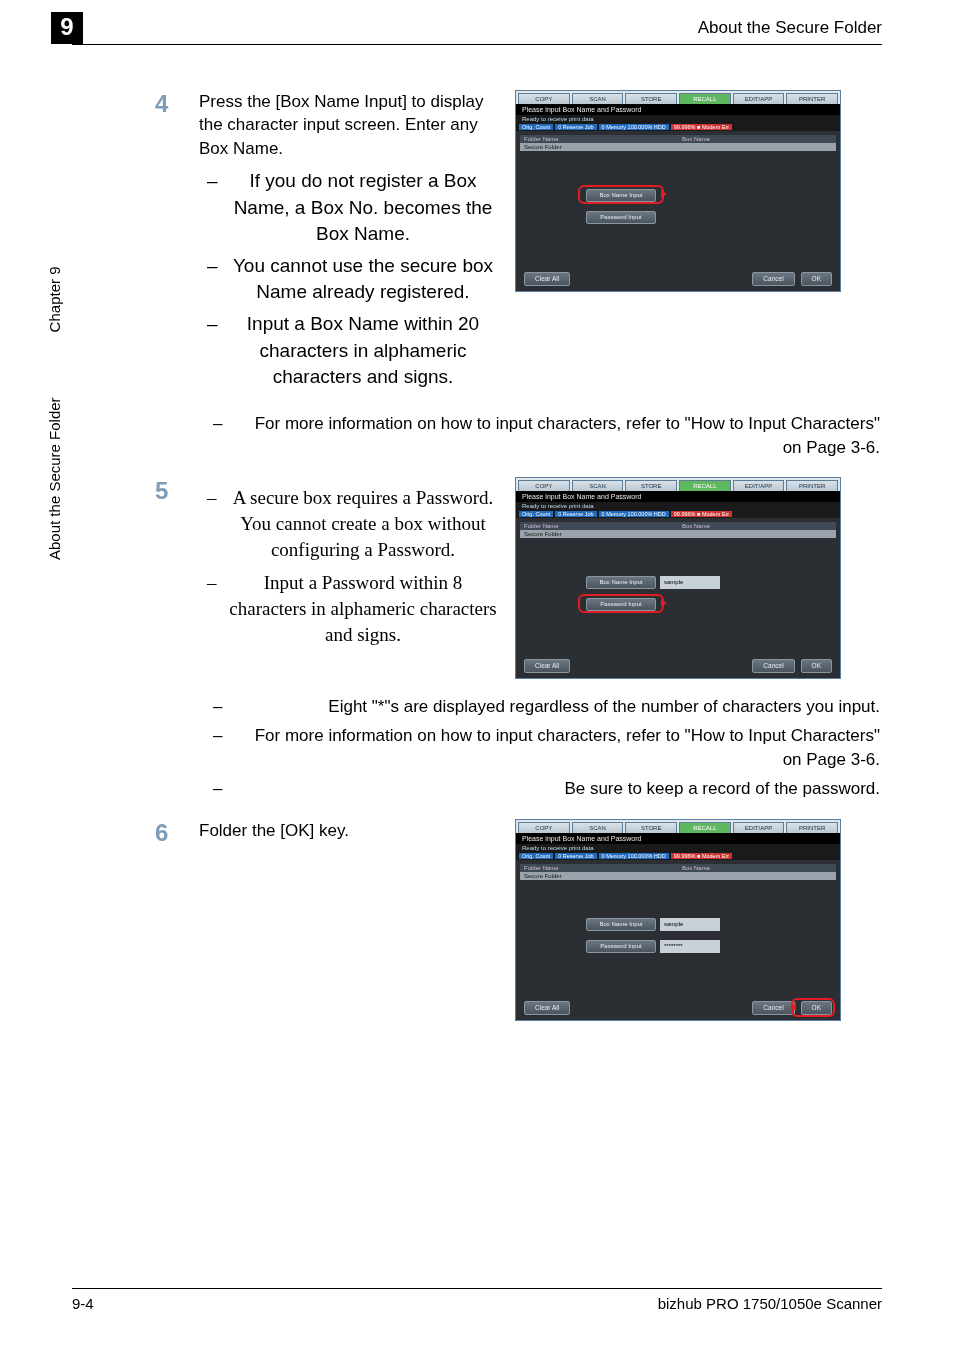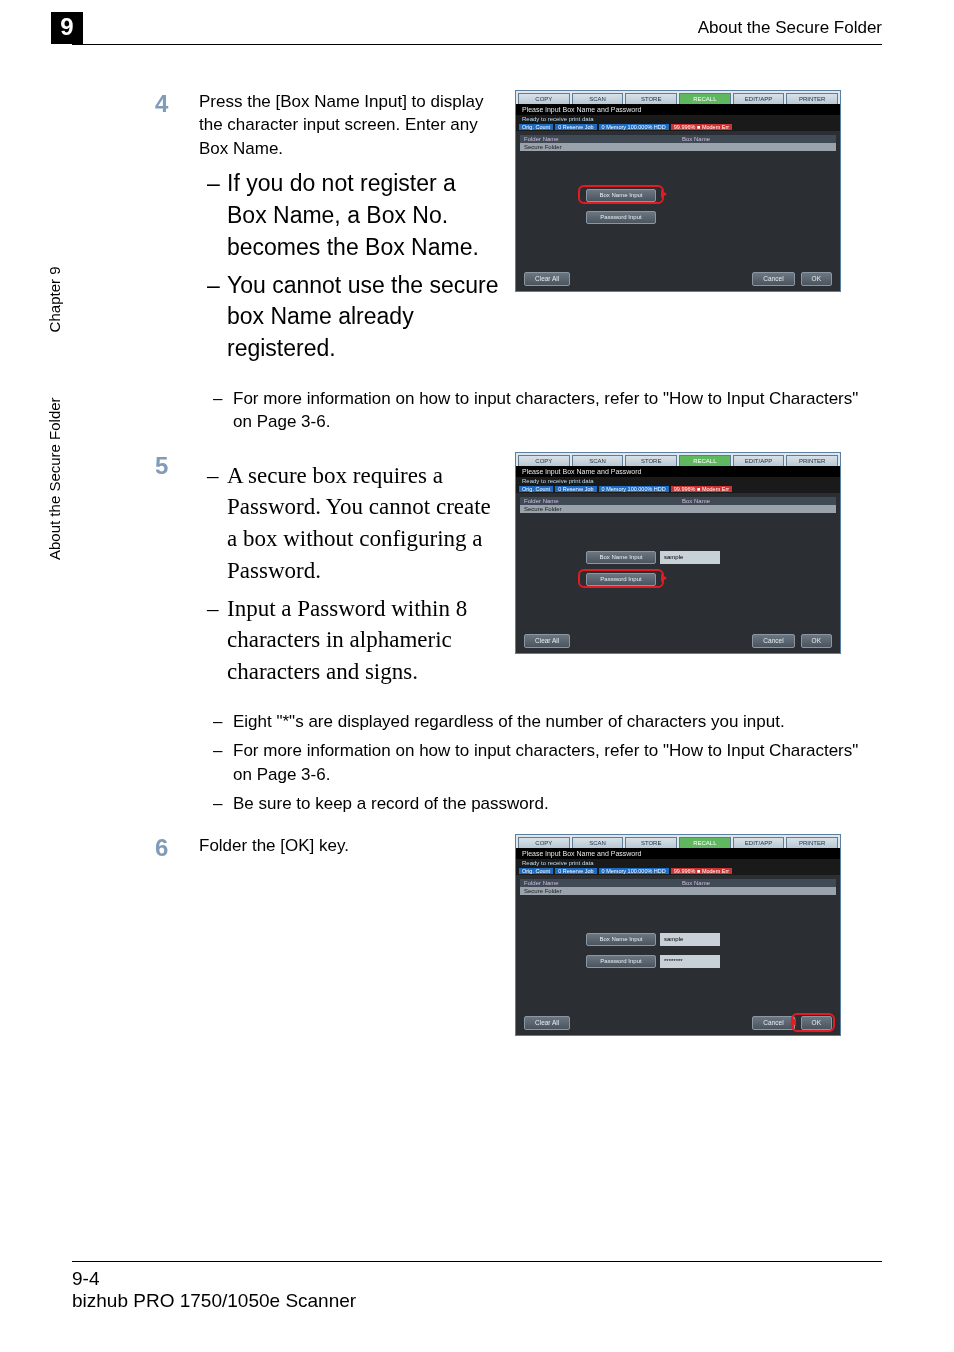--- a/index.html
+++ b/index.html
@@ -77,40 +77,42 @@
       line-height: 1.38;
       width: 300px;
     }
     .sub-list {
       list-style: none;
       margin-top: 8px;
     }
     .sub-list li {
       position: relative;
       padding-left: 28px;
-      font-size: 23px;
+      font-size: 19px;
       line-height: 1.38;
       margin-bottom: 6px;
+      text-align: center;
     }
     .sub-list li::before {
       content: "–";
       position: absolute;
       left: 8px;
     }
     .below-list {
       list-style: none;
       margin-left: 50px;
       width: 675px;
     }
     .below-list li {
       position: relative;
       padding-left: 28px;
       font-size: 17px;
       line-height: 1.38;
       margin-bottom: 6px;
+      text-align: right;
     }
     .below-list li::before {
       content: "–";
       position: absolute;
       left: 8px;
     }
 
     
     .device {
       width: 326px;
@@ -222,22 +224,21 @@
 
     .footer {
       position: absolute;
       bottom: 40px;
       left: 72px;
       right: 72px;
       border-top: 1px solid #000;
       padding-top: 6px;
       display: flex;
       justify-content: space-between;
-      font-size: 19px;
-      flex-direction: column;
+      font-size: 15px;
     }
   </style>
 </head>
 <body>
 
 <div class="chapter-num-box">9</div>
 <div class="header">About the Secure Folder</div>
 
 <div class="sidebar-text">
   <span>About the Secure Folder</span>
@@ -247,20 +248,21 @@
 <div class="content">
 
   <div class="step-block">
     <div class="step-num">4</div>
     <div class="step-text-wrap">
       <div>
         <div class="step-text-narrow">Press the [Box Name Input] to display the character input screen. Enter any Box Name.</div>
         <ul class="sub-list" style="width:300px;">
           <li>If you do not register a Box Name, a Box No. becomes the Box Name.</li>
           <li>You cannot use the secure box Name already registered.</li>
+          <li>Input a Box Name within 20 characters in alphameric characters and signs.</li>
         </ul>
       </div>
 
       <div class="device">
         <div class="tabs-row">
           <div class="tab">COPY</div>
           <div class="tab">SCAN</div>
           <div class="tab">STORE</div>
           <div class="tab active">RECALL</div>
           <div class="tab">EDIT/APP</div>

